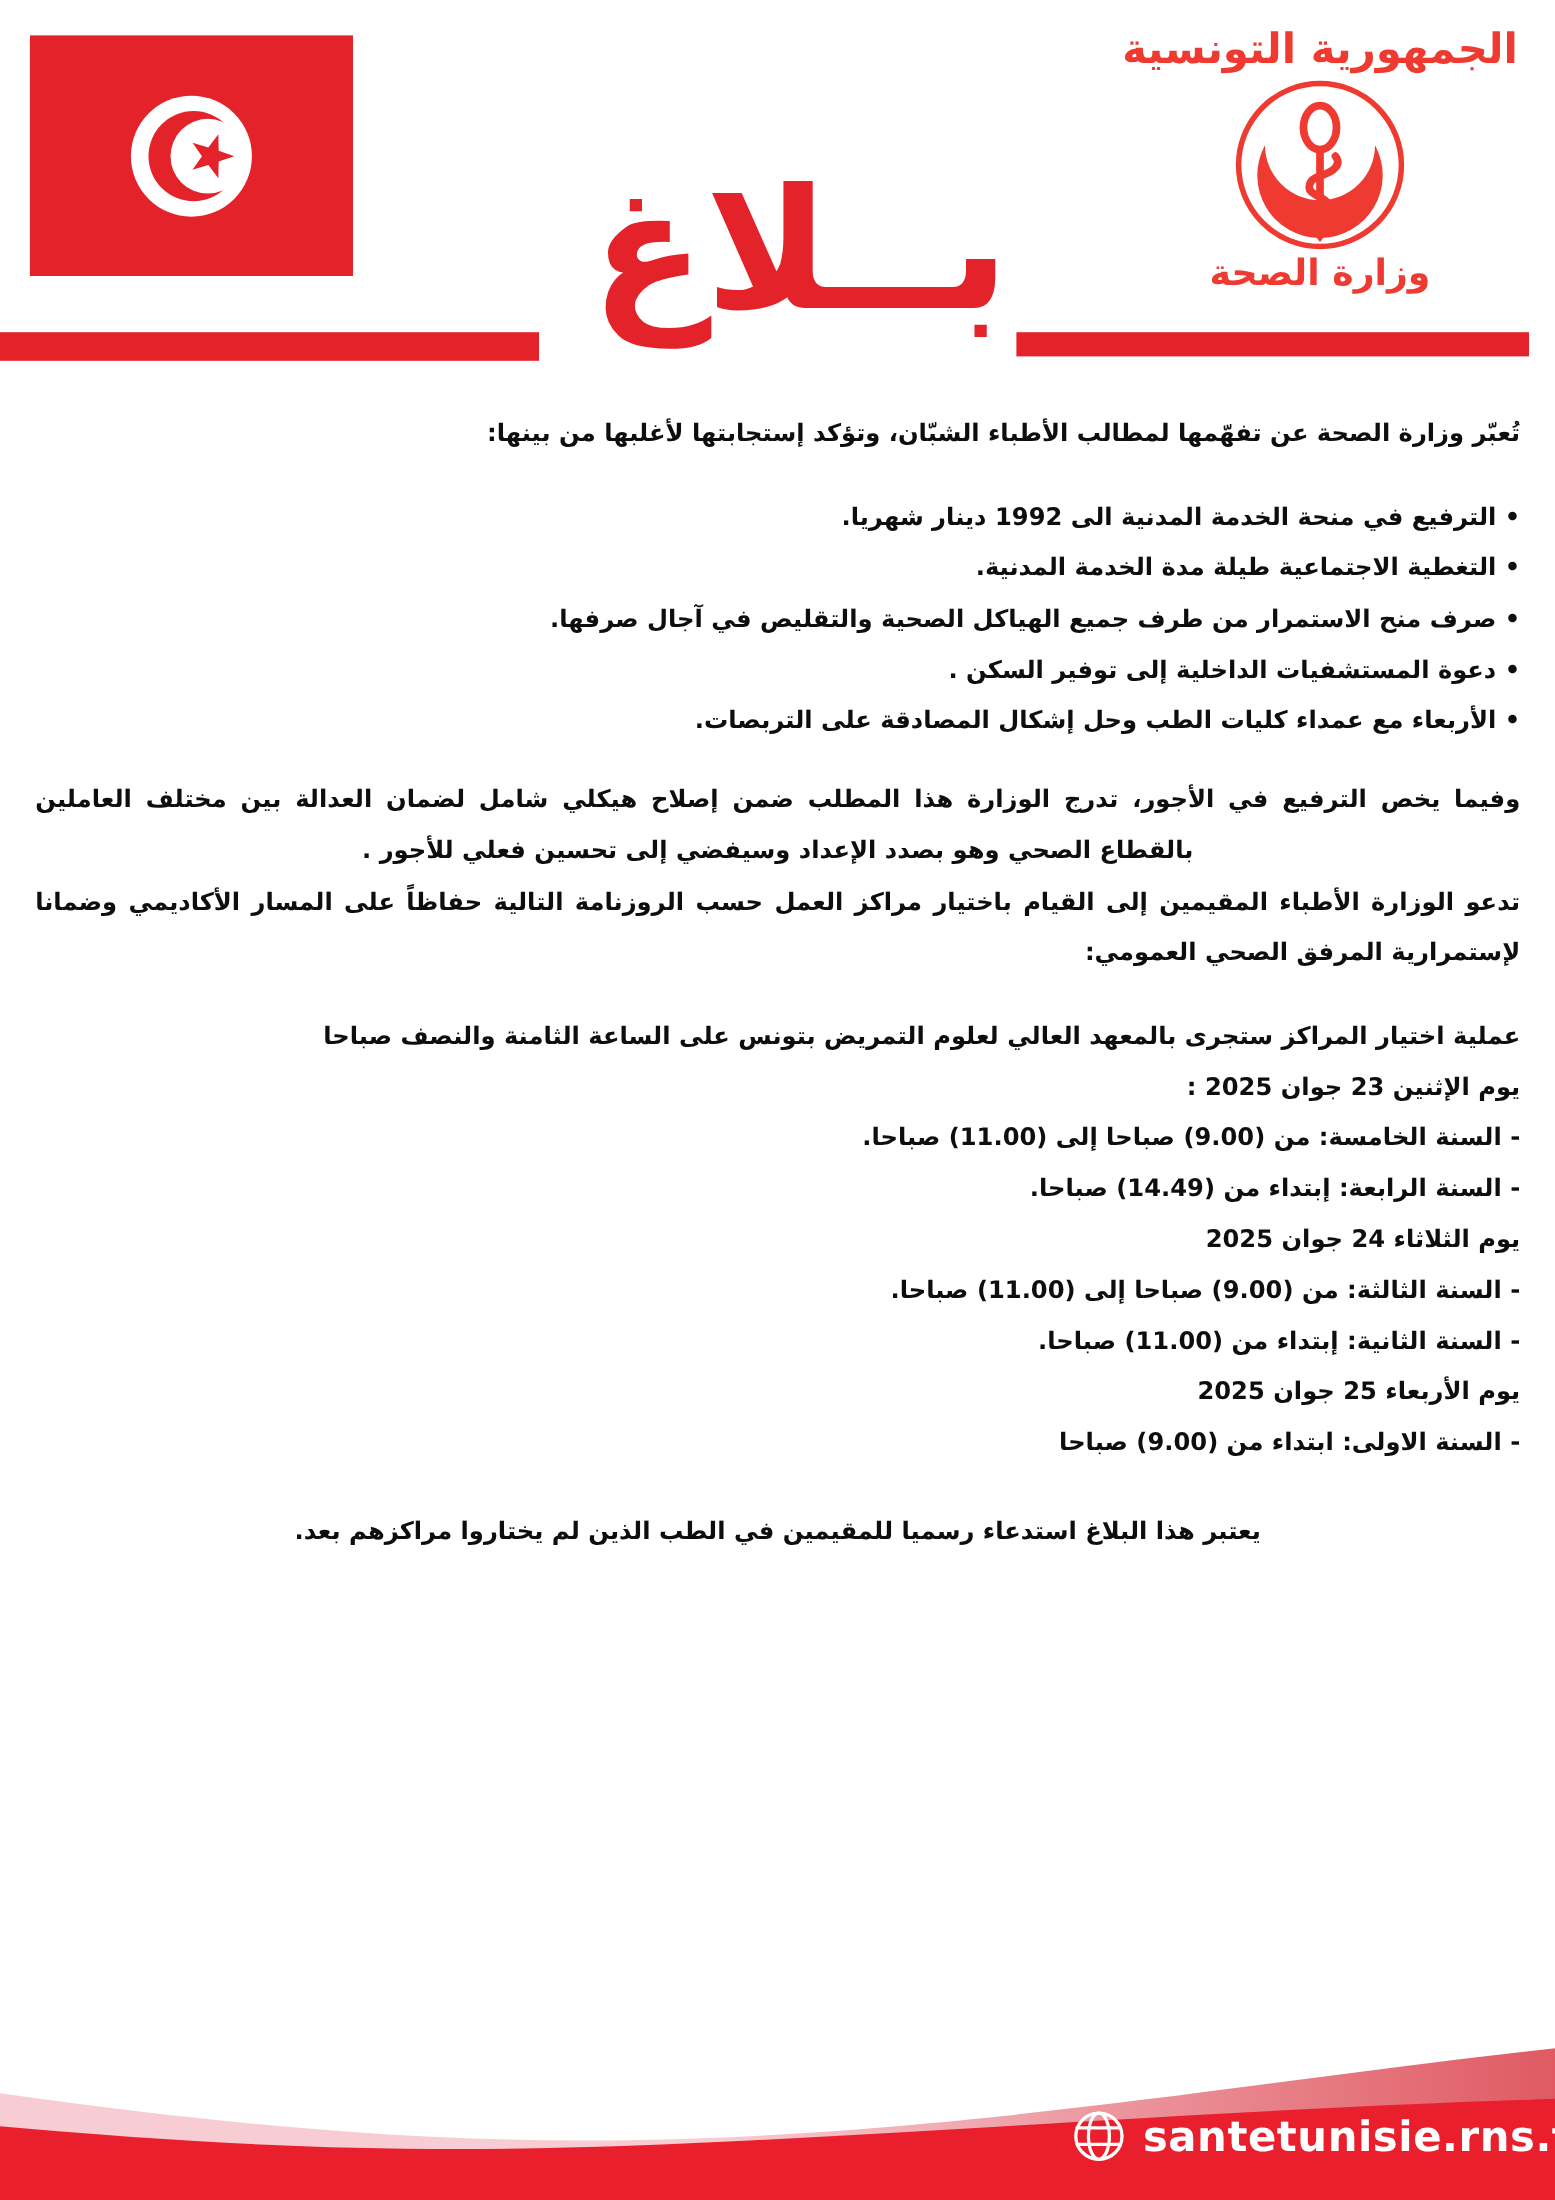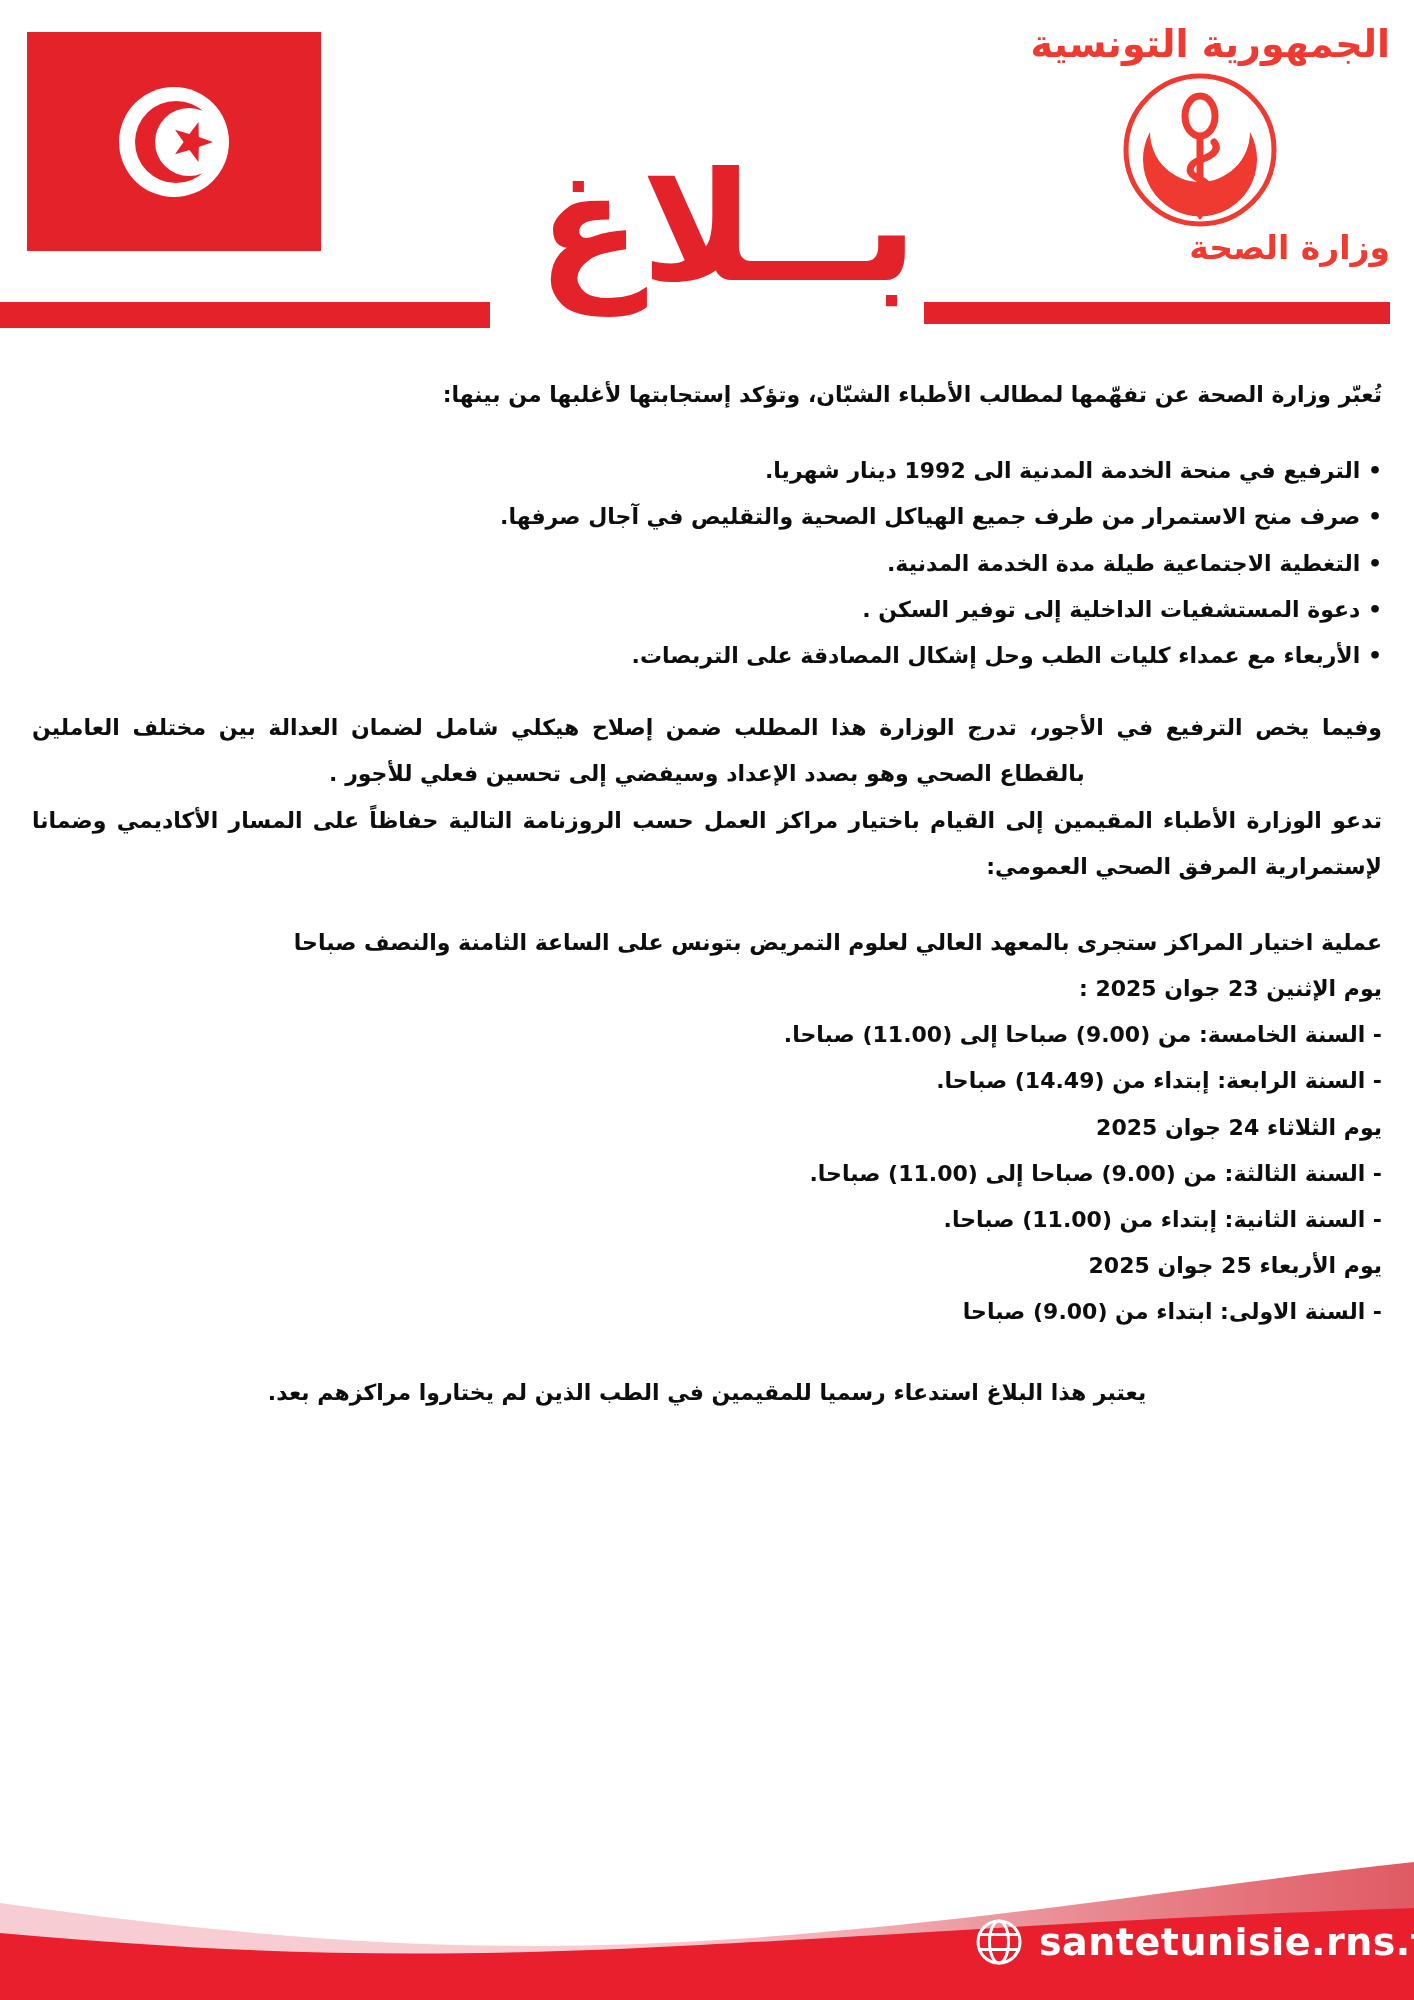--- a/index.html
+++ b/index.html
@@ -12,21 +12,21 @@
   }
   html,body{margin:0;padding:0;background:#888;}
   .page{
     position:relative;width:1414px;height:2000px;margin:0 auto;
     background:#ffffff;overflow:hidden;
     font-family:"DejaVu Sans",sans-serif;
     color:var(--text_black);
   }
   
   .flag{position:absolute;left:27px;top:32px;width:294px;height:219px;}
-  .gov{position:absolute;left:1010px;top:22px;width:380px;direction:rtl;}
+  .gov{position:absolute;left:1010px;top:22px;width:380px;text-align:center;direction:rtl;}
   .gov-name{font-size:38px;font-weight:bold;color:var(--logo_red);line-height:1.2;}
   .gov-logo{display:block;margin:2px auto 0;}
   .gov-ministry{font-size:33px;font-weight:bold;color:var(--logo_red);line-height:1.1;}
   .doc-title{
     position:absolute;left:455px;top:118px;width:545px;
     text-align:center;font-size:152px;font-weight:bold;
     color:var(--brand_red);line-height:1.45;direction:rtl;
   }
   .bar{position:absolute;background:var(--brand_red);}
   .bar-left{left:0;top:302px;width:490px;height:26px;}
@@ -92,22 +92,22 @@
 
   <div class="bar bar-left"></div>
   <div class="bar bar-right"></div>
 
   <div class="body">
 
     <p class="intro">تُعبّر وزارة الصحة عن  تفهّمها لمطالب الأطباء الشبّان، وتؤكد إستجابتها لأغلبها من بينها:</p>
 
     <ul class="bullets">
       <li>الترفيع في منحة الخدمة المدنية الى 1992 دينار شهريا.</li>
+      <li>التغطية الاجتماعية طيلة مدة الخدمة المدنية.</li>
       <li>صرف منح الاستمرار من طرف جميع الهياكل الصحية والتقليص في آجال صرفها.</li>
-      <li>التغطية الاجتماعية طيلة مدة الخدمة المدنية.</li>
       <li>دعوة المستشفيات الداخلية إلى توفير السكن .</li>
       <li>الأربعاء مع عمداء كليات الطب وحل إشكال المصادقة على التربصات.</li>
     </ul>
 
     <p class="para-wages">وفيما يخص الترفيع في الأجور، تدرج الوزارة هذا المطلب ضمن إصلاح هيكلي شامل لضمان العدالة بين مختلف العاملين بالقطاع الصحي وهو بصدد الإعداد وسيفضي إلى تحسين فعلي للأجور .</p>
 
     <p class="para-invite">تدعو الوزارة الأطباء المقيمين إلى القيام باختيار مراكز العمل حسب الروزنامة التالية حفاظاً على المسار الأكاديمي وضمانا لإستمرارية المرفق الصحي العمومي:</p>
 
     <p class="para-process">عملية اختيار المراكز ستجرى بالمعهد العالي لعلوم التمريض بتونس على الساعة الثامنة والنصف صباحا</p>
 

